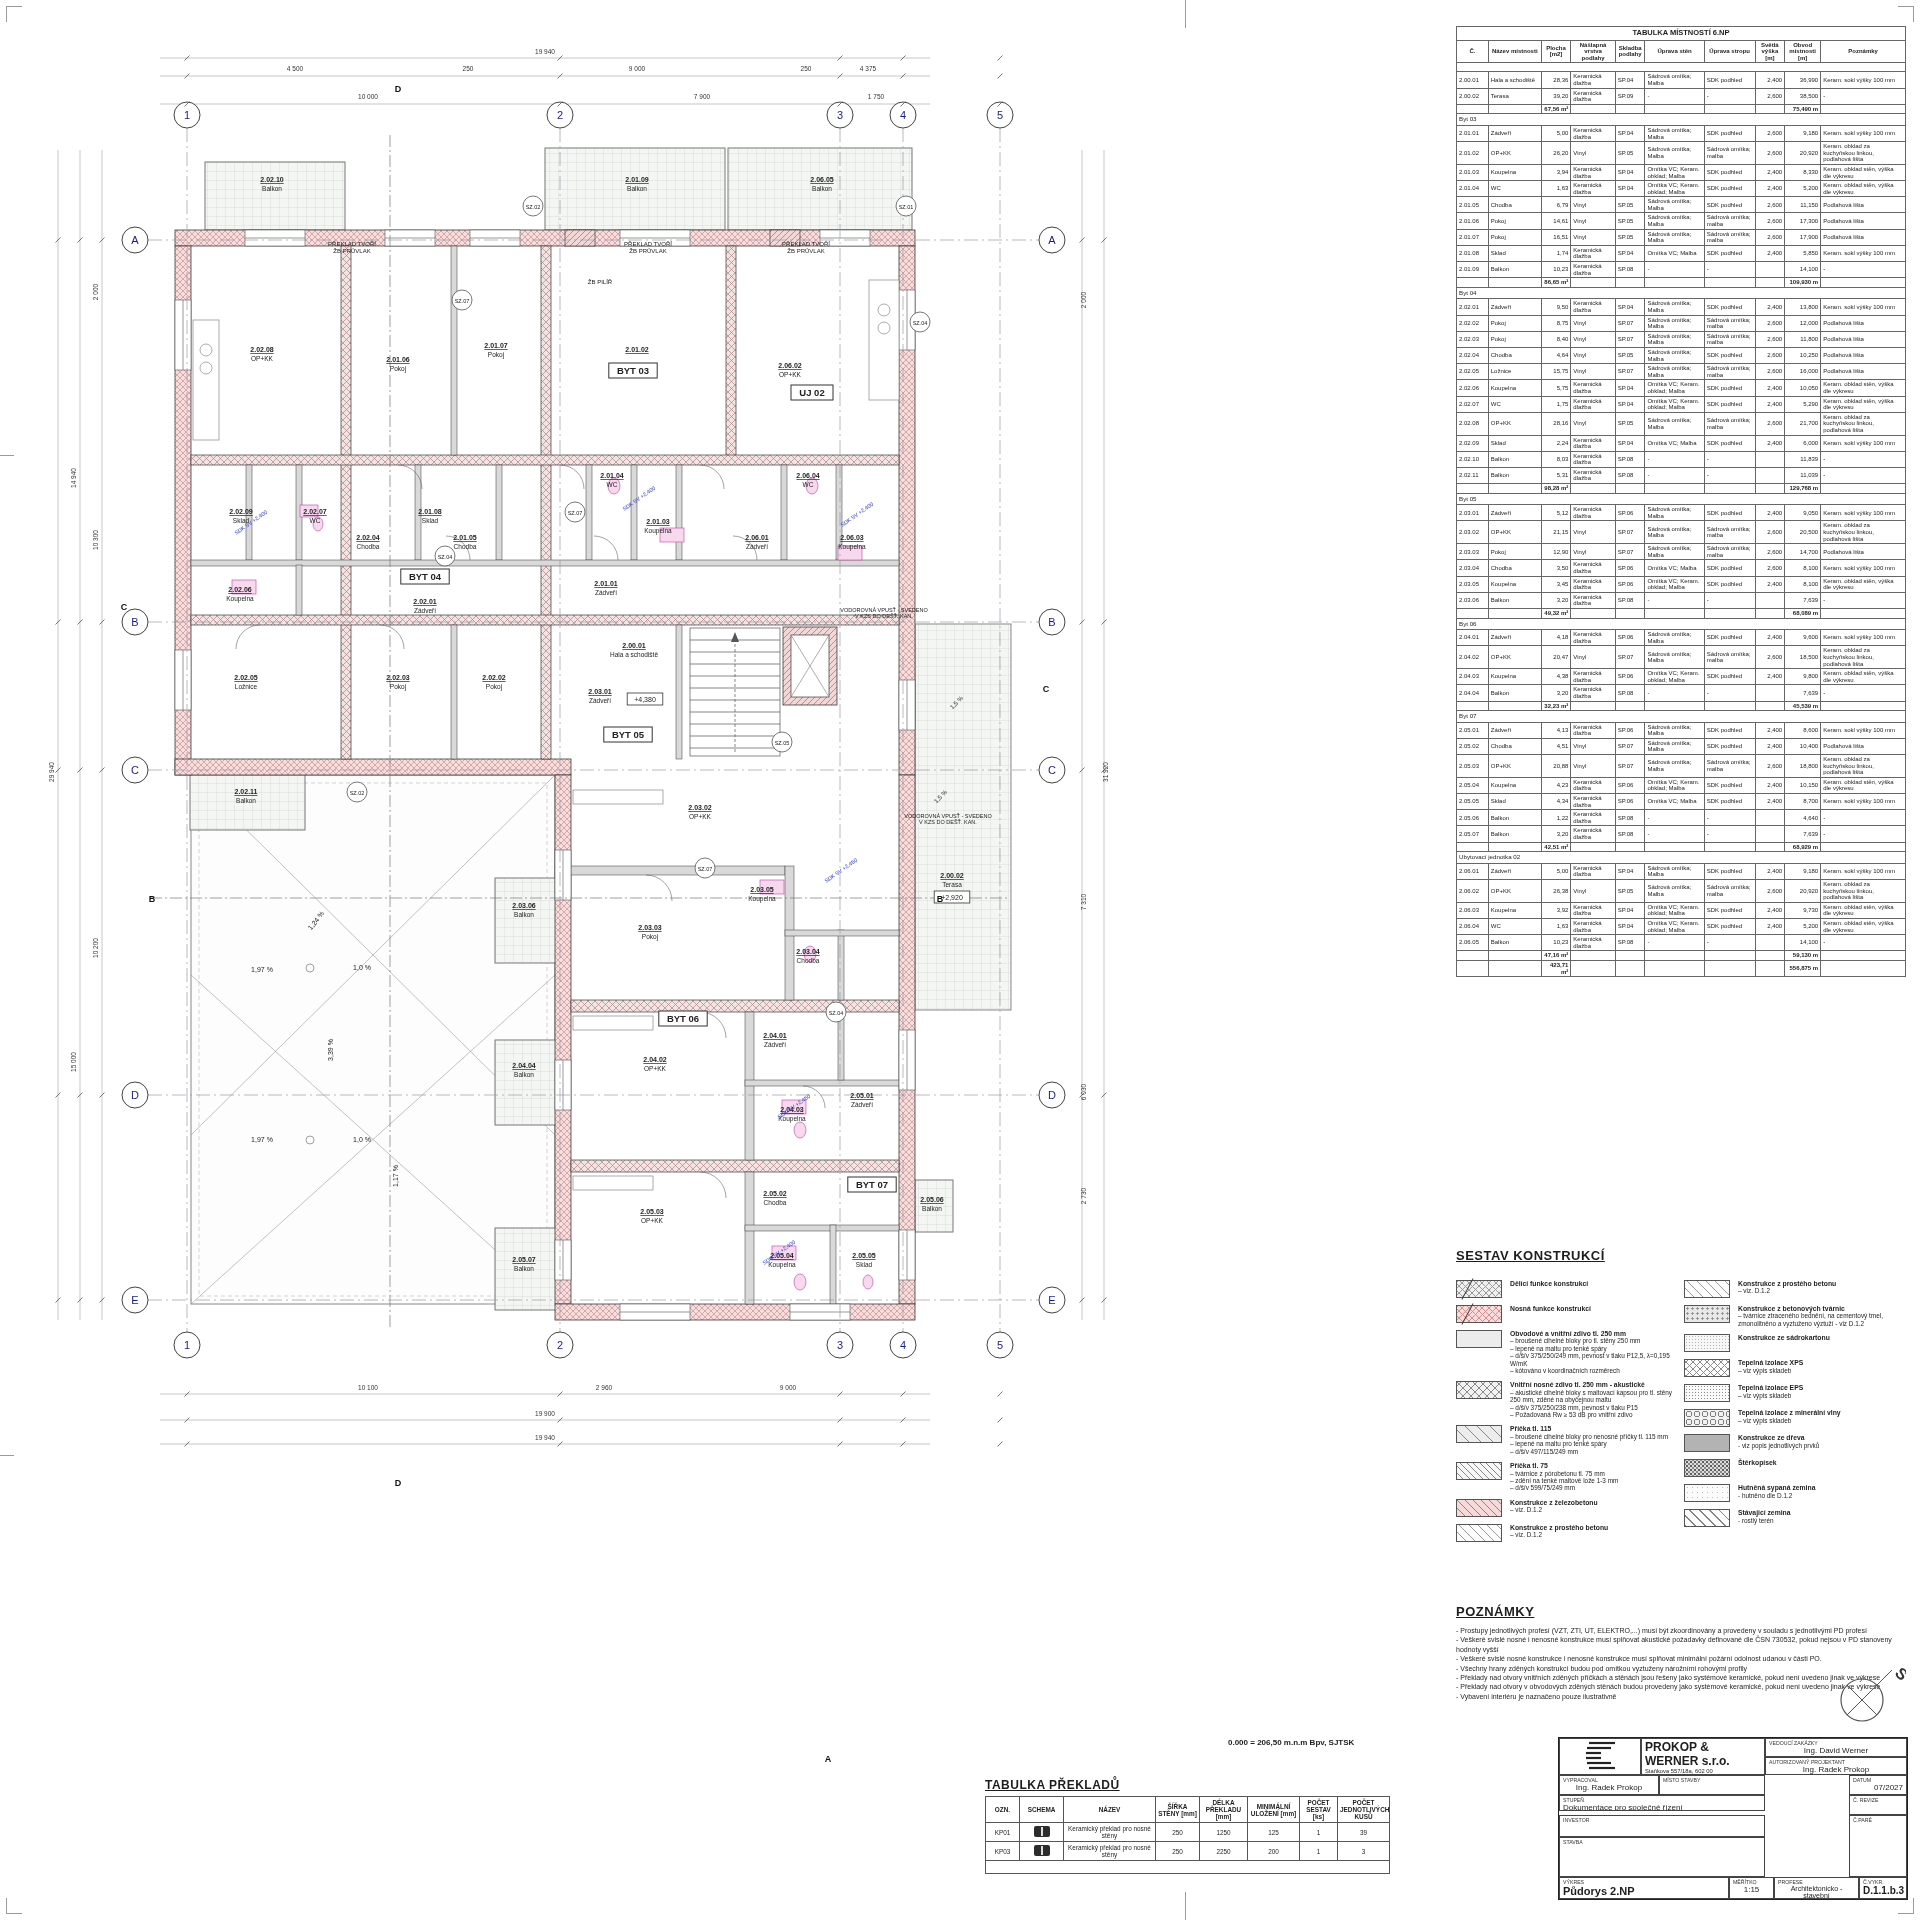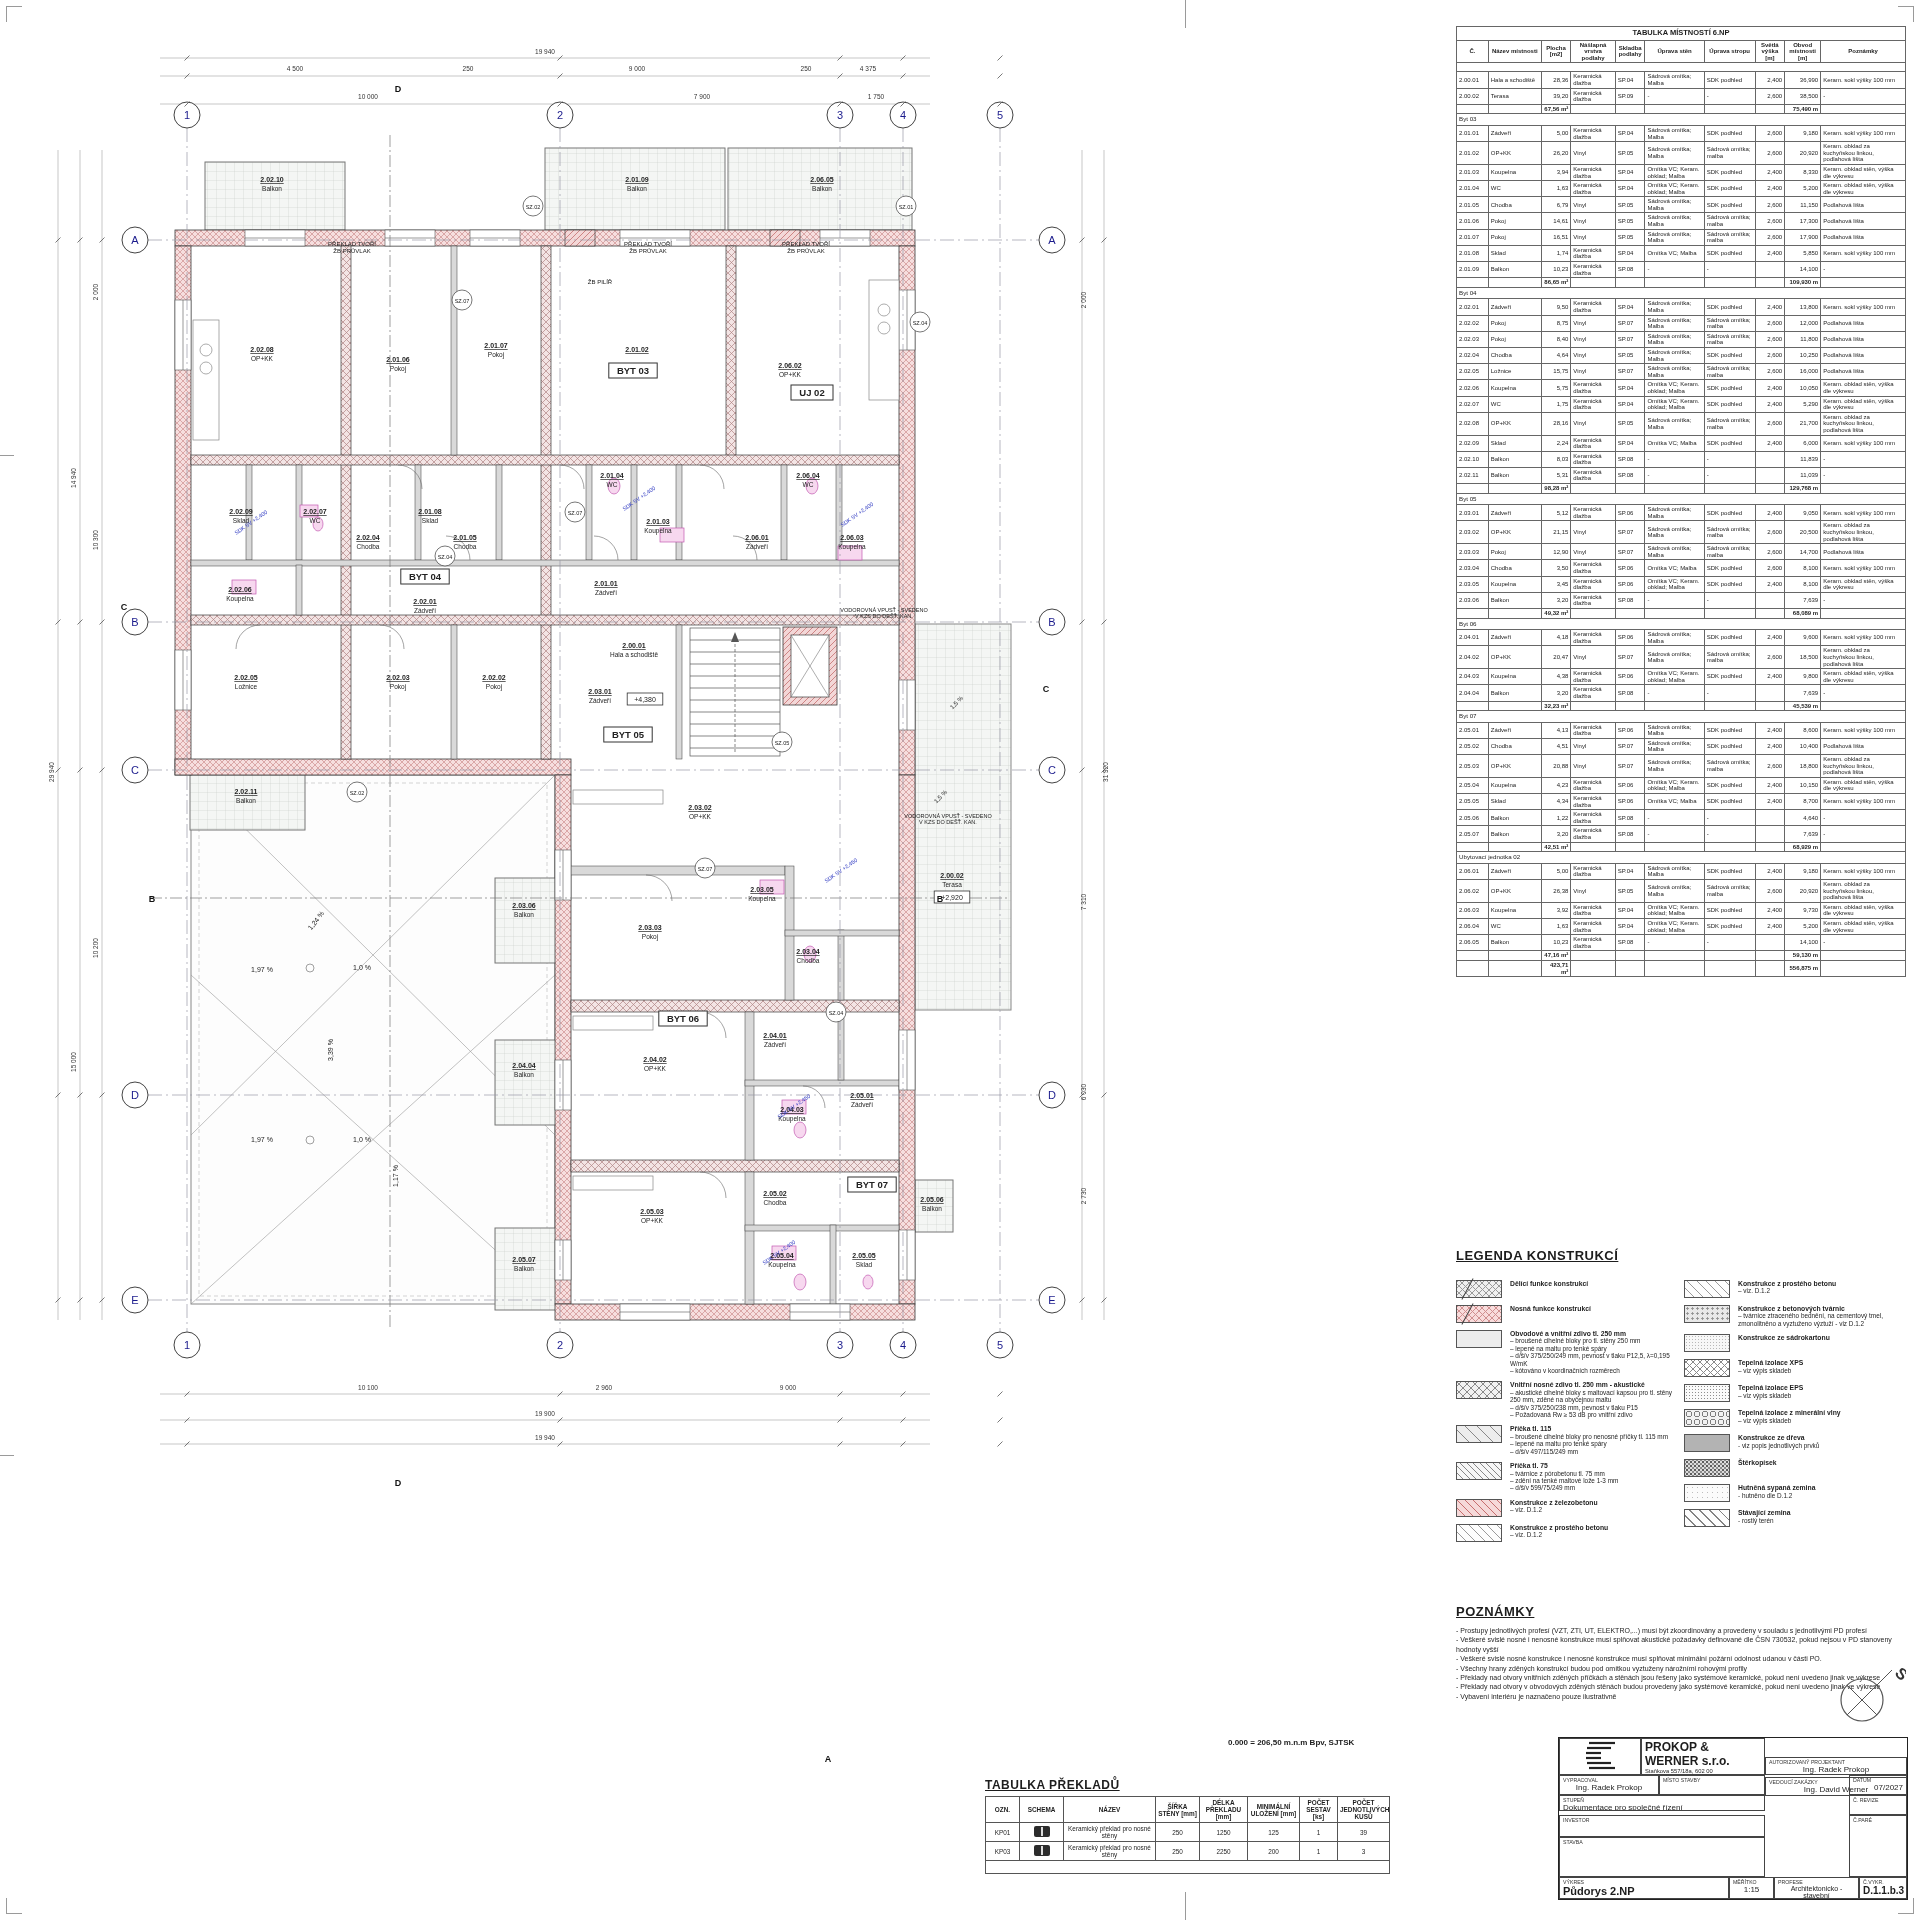--- a/index.html
+++ b/index.html
@@ -1263,21 +1263,21 @@
           <td></td>
           <td></td>
           <td></td>
           <td></td>
           <td>556,875 m</td>
           <td></td>
         </tr>
       </tbody>
   </table>
 
-  <div class="legend-head h-underline">LEGENDA KONSTRUKCÍ</div>
+  <div class="legend-head h-underline">SESTAV KONSTRUKCÍ</div>
   <div class="legend-col" style="left:1456px;top:1280px" id="legend-left">
       <div class="legend-item">
         <div class="legend-sw sw-div slash"></div>
         <div class="legend-tx"><b>Dělící funkce konstrukcí</b></div>
       </div>
       <div class="legend-item">
         <div class="legend-sw sw-load slash"></div>
         <div class="legend-tx"><b>Nosná funkce konstrukcí</b></div>
       </div>
       <div class="legend-item">
@@ -1431,21 +1431,21 @@
           <line x1="4" y1="23" x2="28" y2="23"></line>
             <line x1="6" y1="28" x2="32" y2="28"></line>
         </g>
       </svg>
     </div>
     <div class="tb-cell" style="left:82px;top:0;width:124px;height:37px;">
       <div style="font-size:12px;font-weight:bold">PROKOP &amp; WERNER s.r.o.</div>
       <div style="font-size:5.8px">Staňkova 557/18a, 602 00</div>
       <div style="font-size:5.8px">IČO 09598952</div>
     </div>
-    <div class="tb-cell" style="left:206px;top:0;width:142px;height:18.5px;margin-top:39px;">
+    <div class="tb-cell" style="left:206px;top:0;width:142px;height:18.5px;">
       <span class="tb-lab">VEDOUCÍ ZAKÁZKY</span>
       <div class="tb-val">Ing. David Werner</div>
     </div>
     <div class="tb-cell" style="left:206px;top:18.5px;width:142px;height:18.5px;">
       <span class="tb-lab">AUTORIZOVANÝ PROJEKTANT</span>
       <div class="tb-val">Ing. Radek Prokop</div>
     </div>
     <div class="tb-cell" style="left:0;top:37px;width:100px;height:20px;">
       <span class="tb-lab">VYPRACOVAL</span>
       <div class="tb-val">Ing. Radek Prokop</div>

